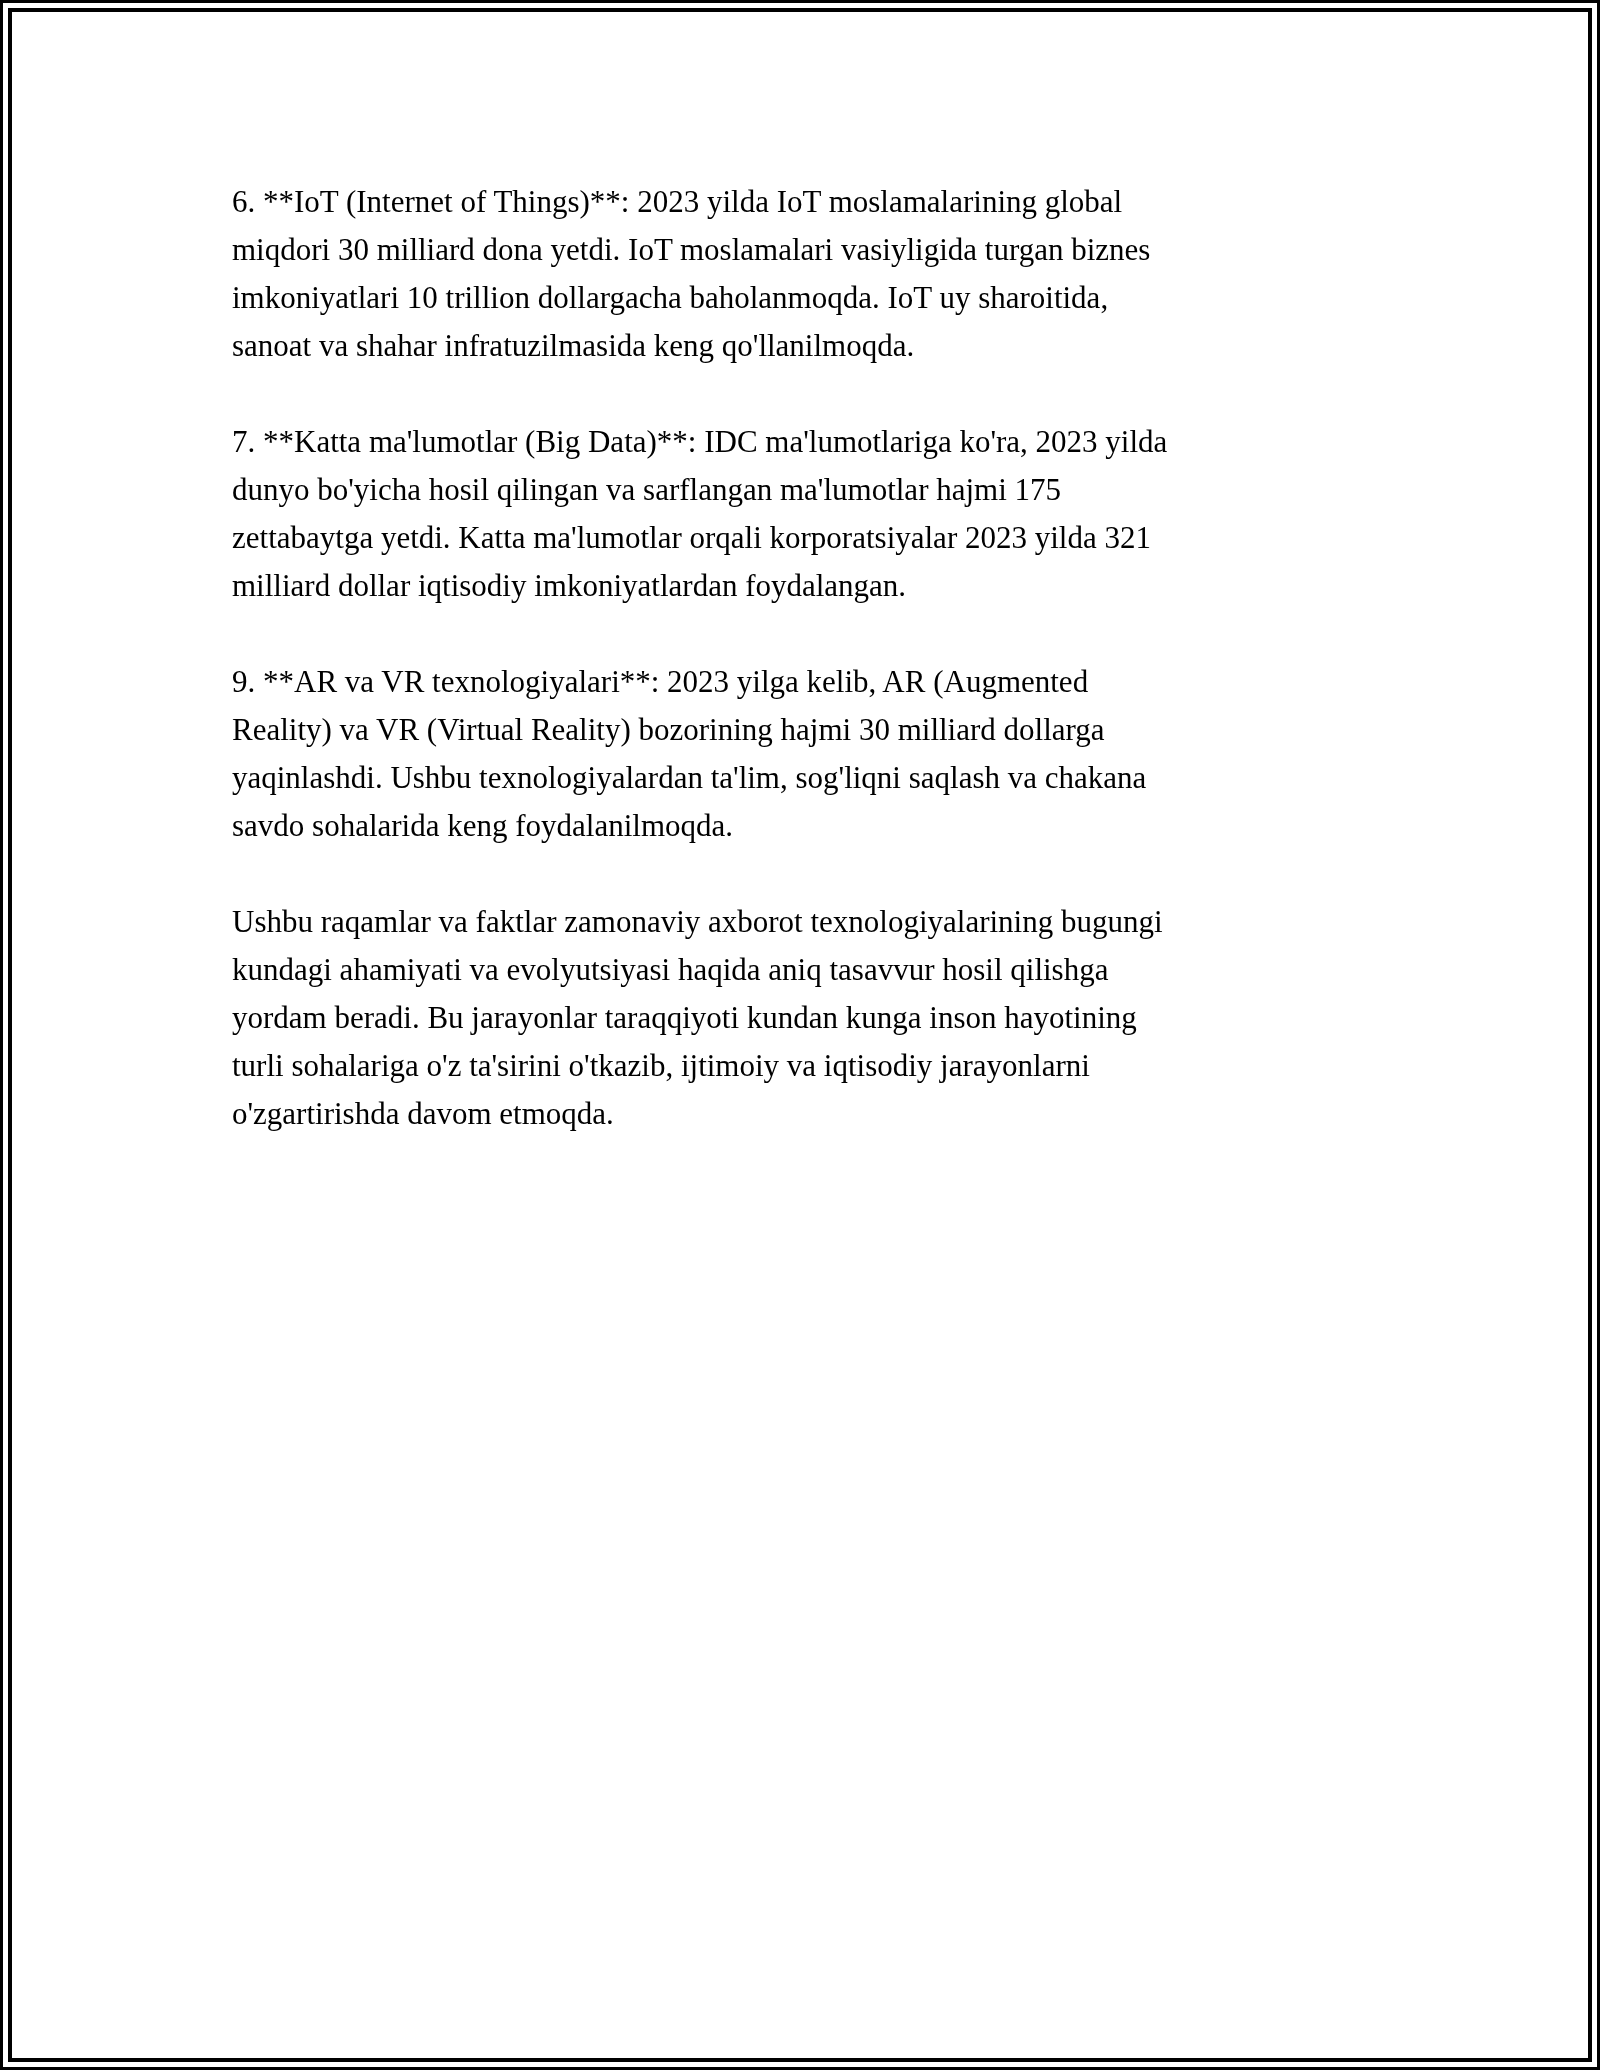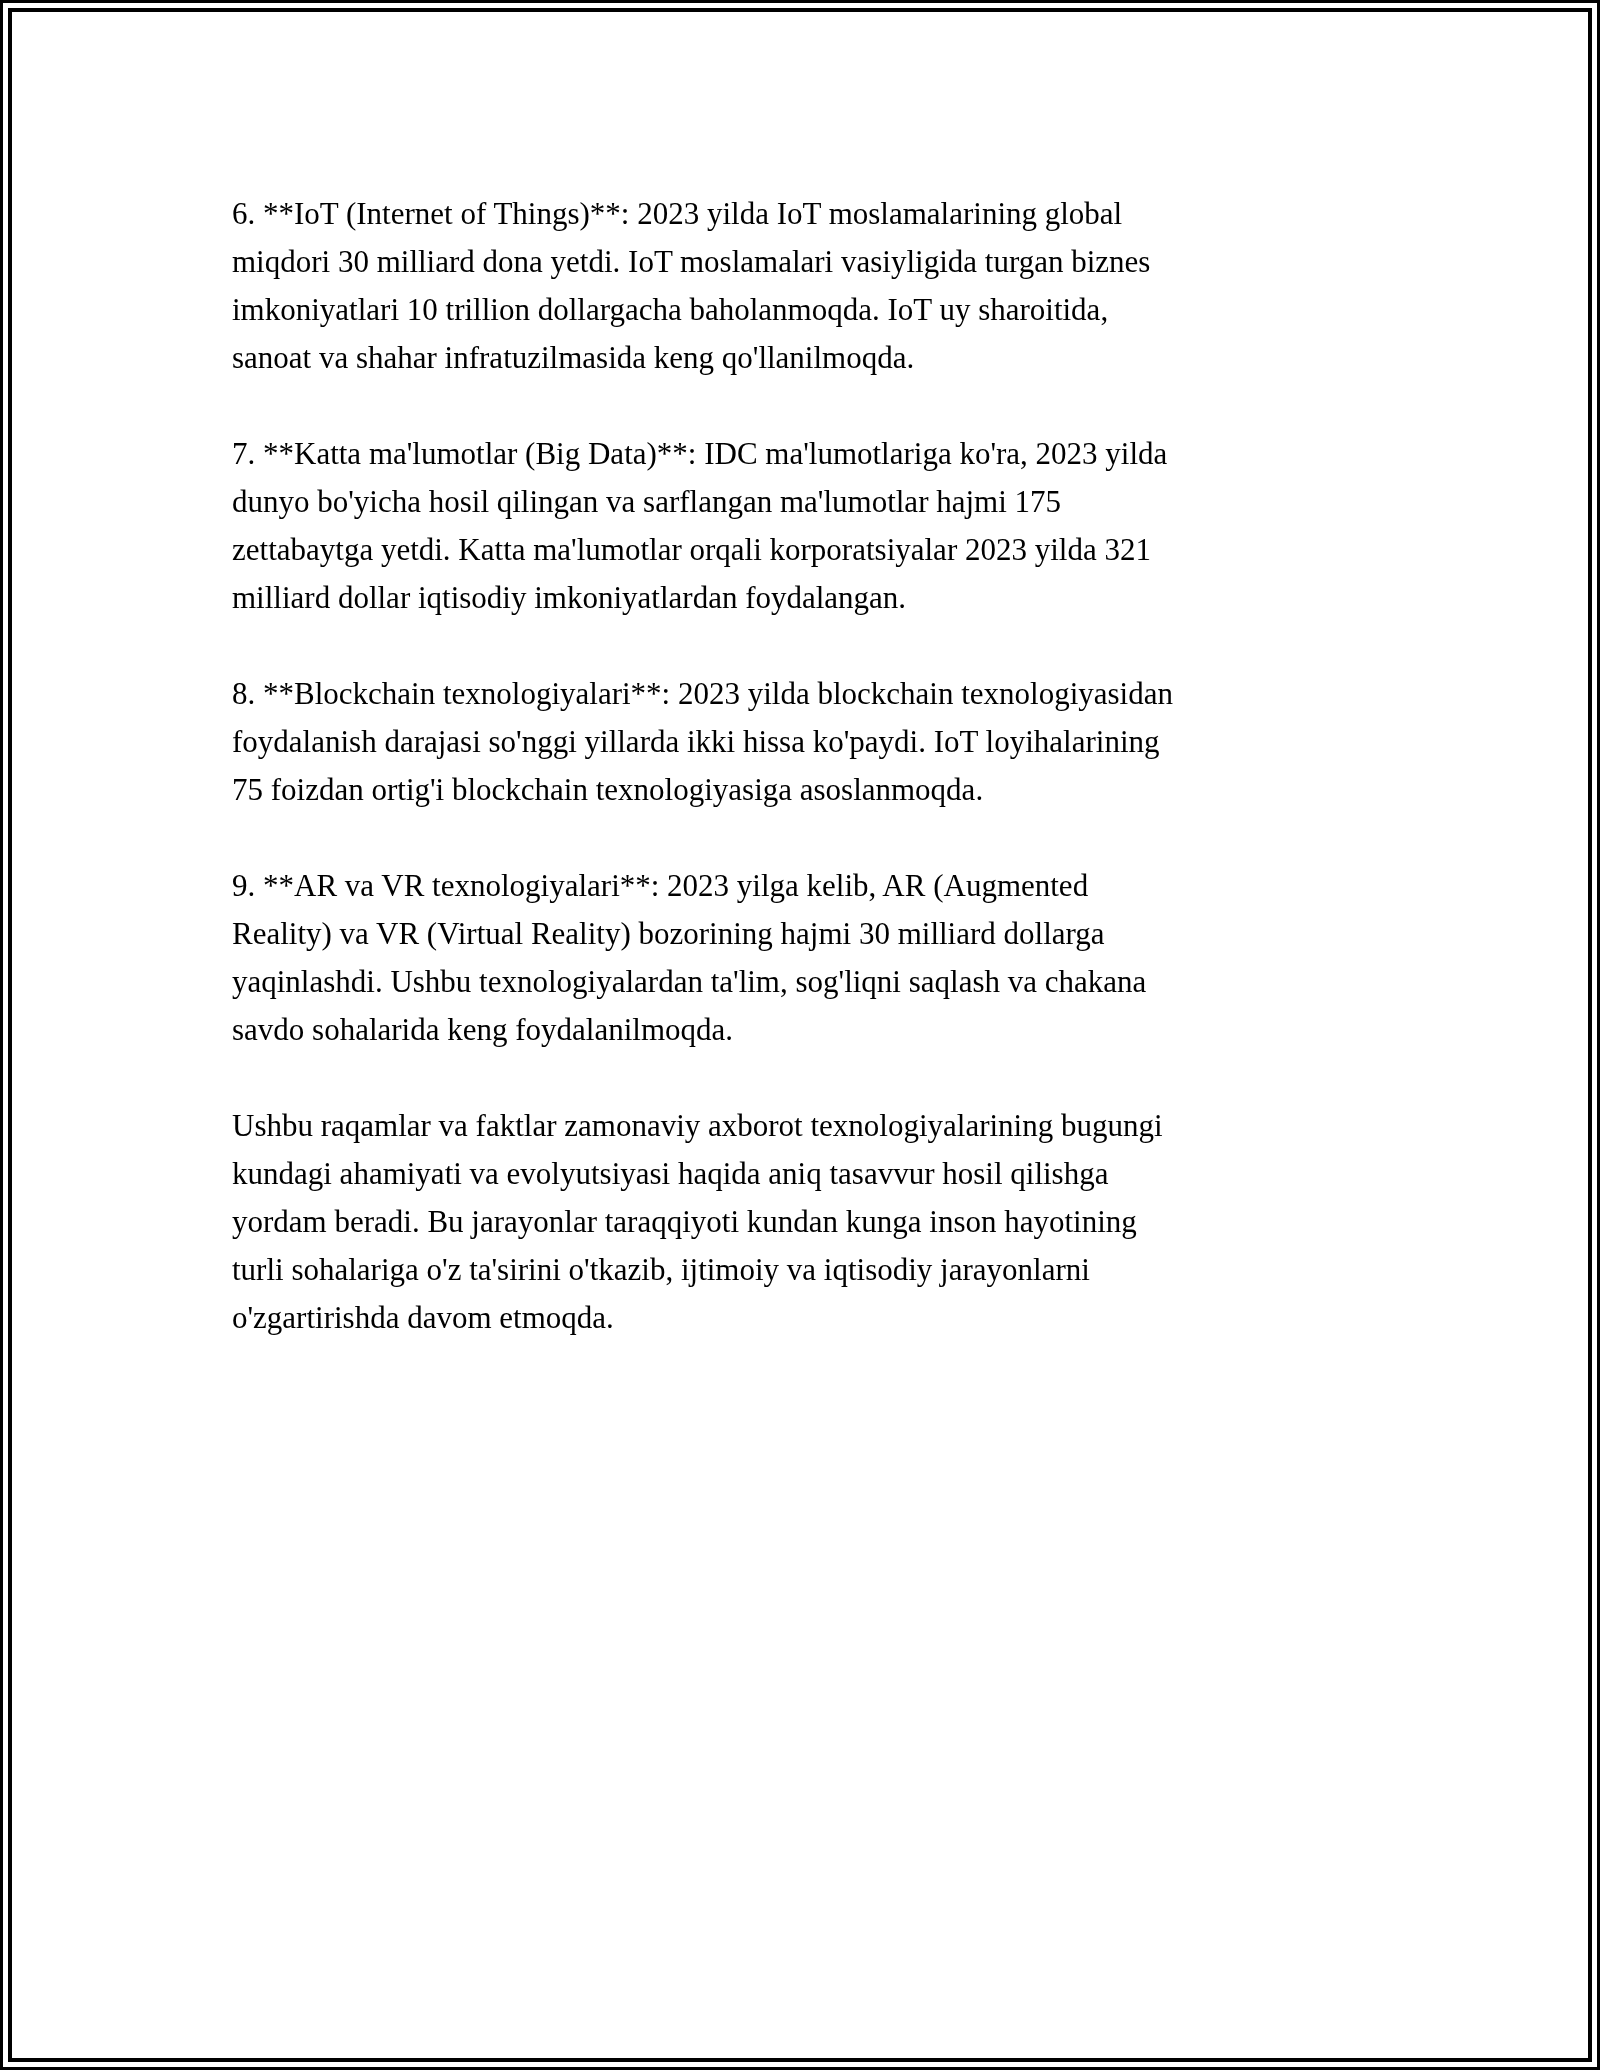--- a/index.html
+++ b/index.html
@@ -27,21 +27,21 @@
   .inner-frame {
     position: absolute;
     left: 8px; top: 8px; right: 8px; bottom: 8px;
     border: 4px solid #000000;
     box-sizing: border-box;
     pointer-events: none;
   }
   .text-content {
     position: absolute;
     left: 232px;
-    top: 190px;
+    top: 178px;
     width: 1190px;
     font-size: 31px;
     line-height: 48px;
     color: #000000;
     letter-spacing: 0px;
   }
   .para {
     margin: 0 0 48px 0;
     white-space: nowrap;
   }
@@ -49,17 +49,16 @@
 </style>
 </head>
 <body>
 
 <div class="canvas">
   <div class="outer-frame"></div>
   <div class="inner-frame"></div>
   <div class="text-content">
       <div class="para">6. **IoT (Internet of Things)**: 2023 yilda IoT moslamalarining global<br>miqdori 30 milliard dona yetdi. IoT moslamalari vasiyligida turgan biznes<br>imkoniyatlari 10 trillion dollargacha baholanmoqda. IoT uy sharoitida,<br>sanoat va shahar infratuzilmasida keng qo'llanilmoqda.</div>
       <div class="para">7. **Katta ma'lumotlar (Big Data)**: IDC ma'lumotlariga ko'ra, 2023 yilda<br>dunyo bo'yicha hosil qilingan va sarflangan ma'lumotlar hajmi 175<br>zettabaytga yetdi. Katta ma'lumotlar orqali korporatsiyalar 2023 yilda 321<br>milliard dollar iqtisodiy imkoniyatlardan foydalangan.</div>
-      <div class="para">8. **Blockchain texnologiyalari**: 2023 yilda blockchain texnologiyasidan<br>foydalanish darajasi so'nggi yillarda ikki hissa ko'paydi. IoT loyihalarining<br>75 foizdan ortig'i blockchain texnologiyasiga asoslanmoqda.</div>
       <div class="para">9. **AR va VR texnologiyalari**: 2023 yilga kelib, AR (Augmented<br>Reality) va VR (Virtual Reality) bozorining hajmi 30 milliard dollarga<br>yaqinlashdi. Ushbu texnologiyalardan ta'lim, sog'liqni saqlash va chakana<br>savdo sohalarida keng foydalanilmoqda.</div>
       <div class="para">Ushbu raqamlar va faktlar zamonaviy axborot texnologiyalarining bugungi<br>kundagi ahamiyati va evolyutsiyasi haqida aniq tasavvur hosil qilishga<br>yordam beradi. Bu jarayonlar taraqqiyoti kundan kunga inson hayotining<br>turli sohalariga o'z ta'sirini o'tkazib, ijtimoiy va iqtisodiy jarayonlarni<br>o'zgartirishda davom etmoqda.</div>
     </div>
 </div>
 
 </body></html>

